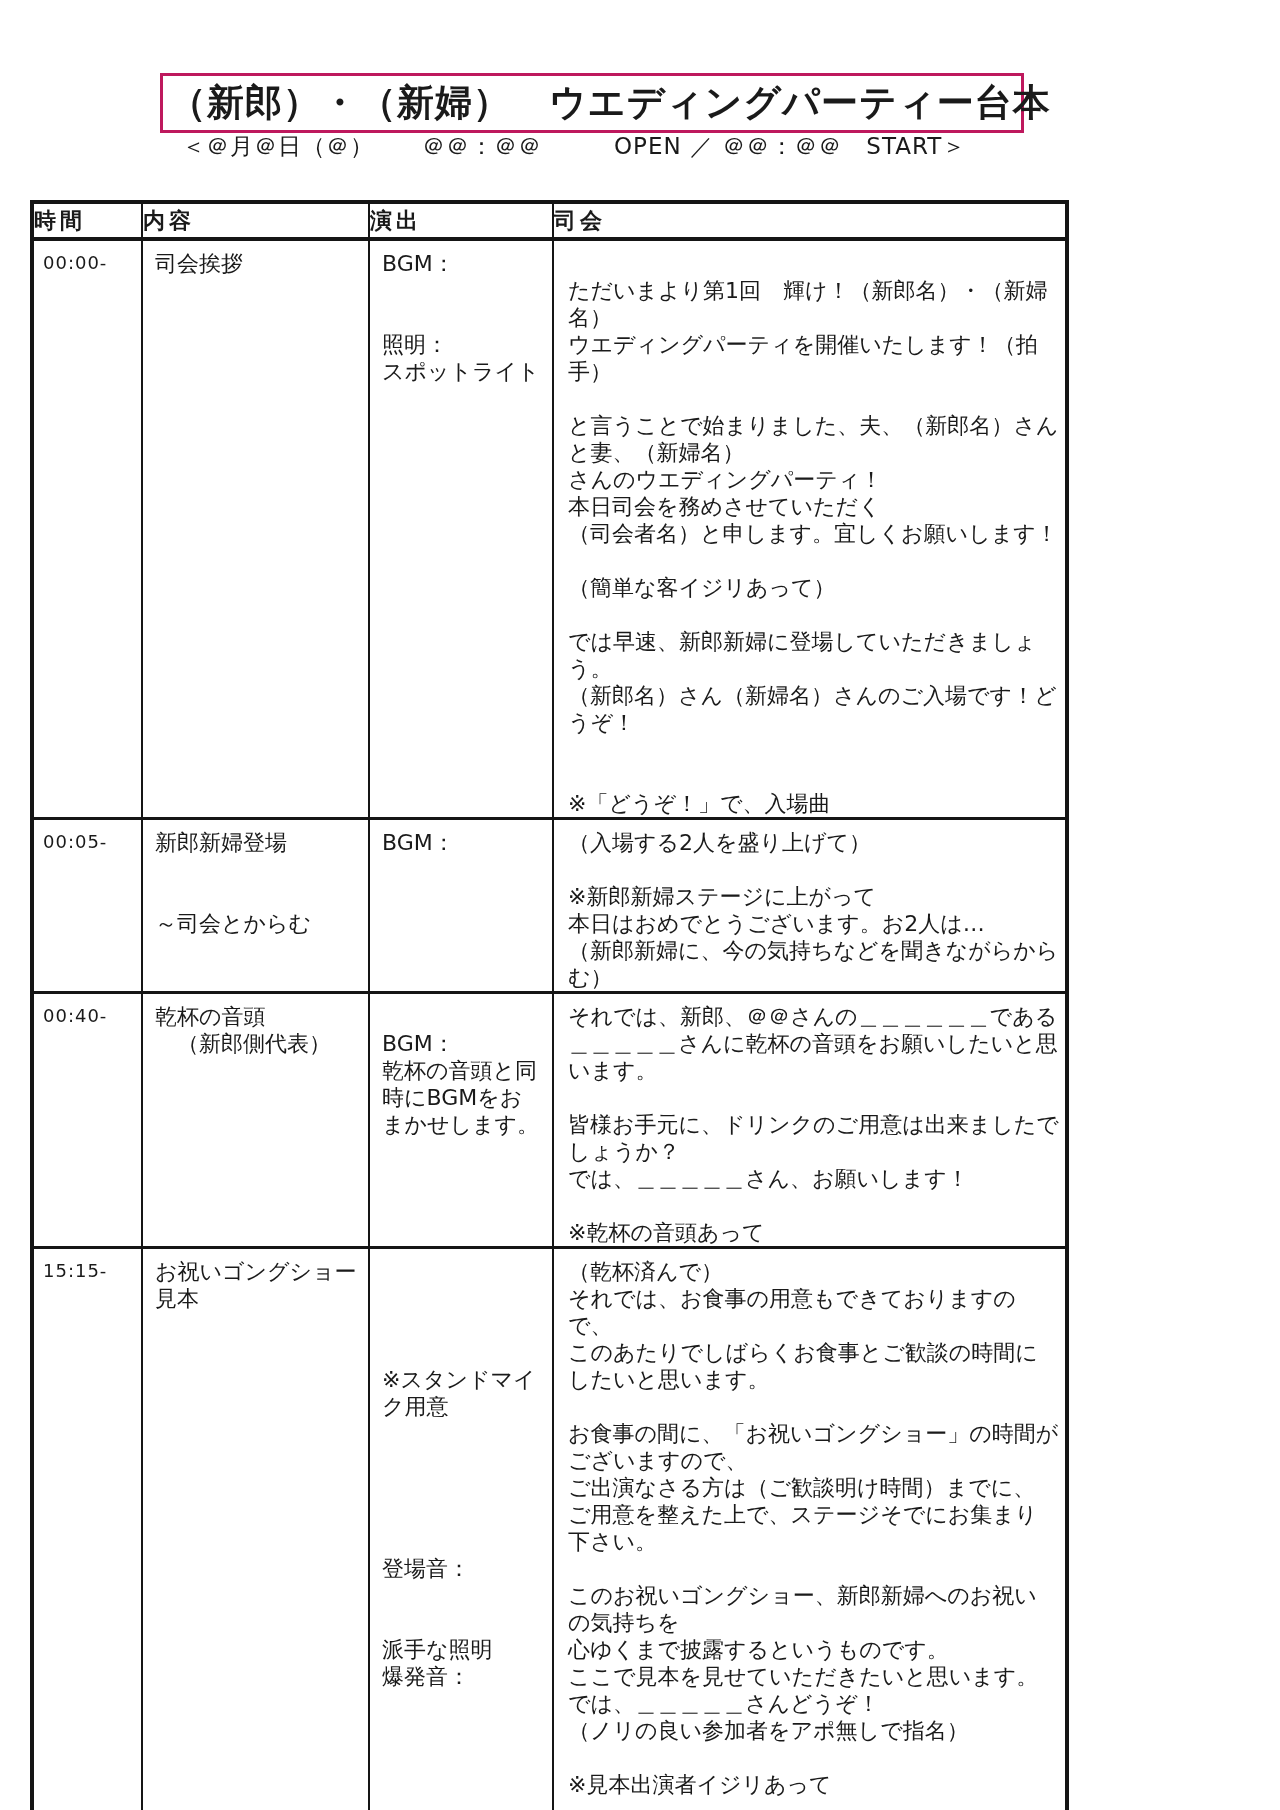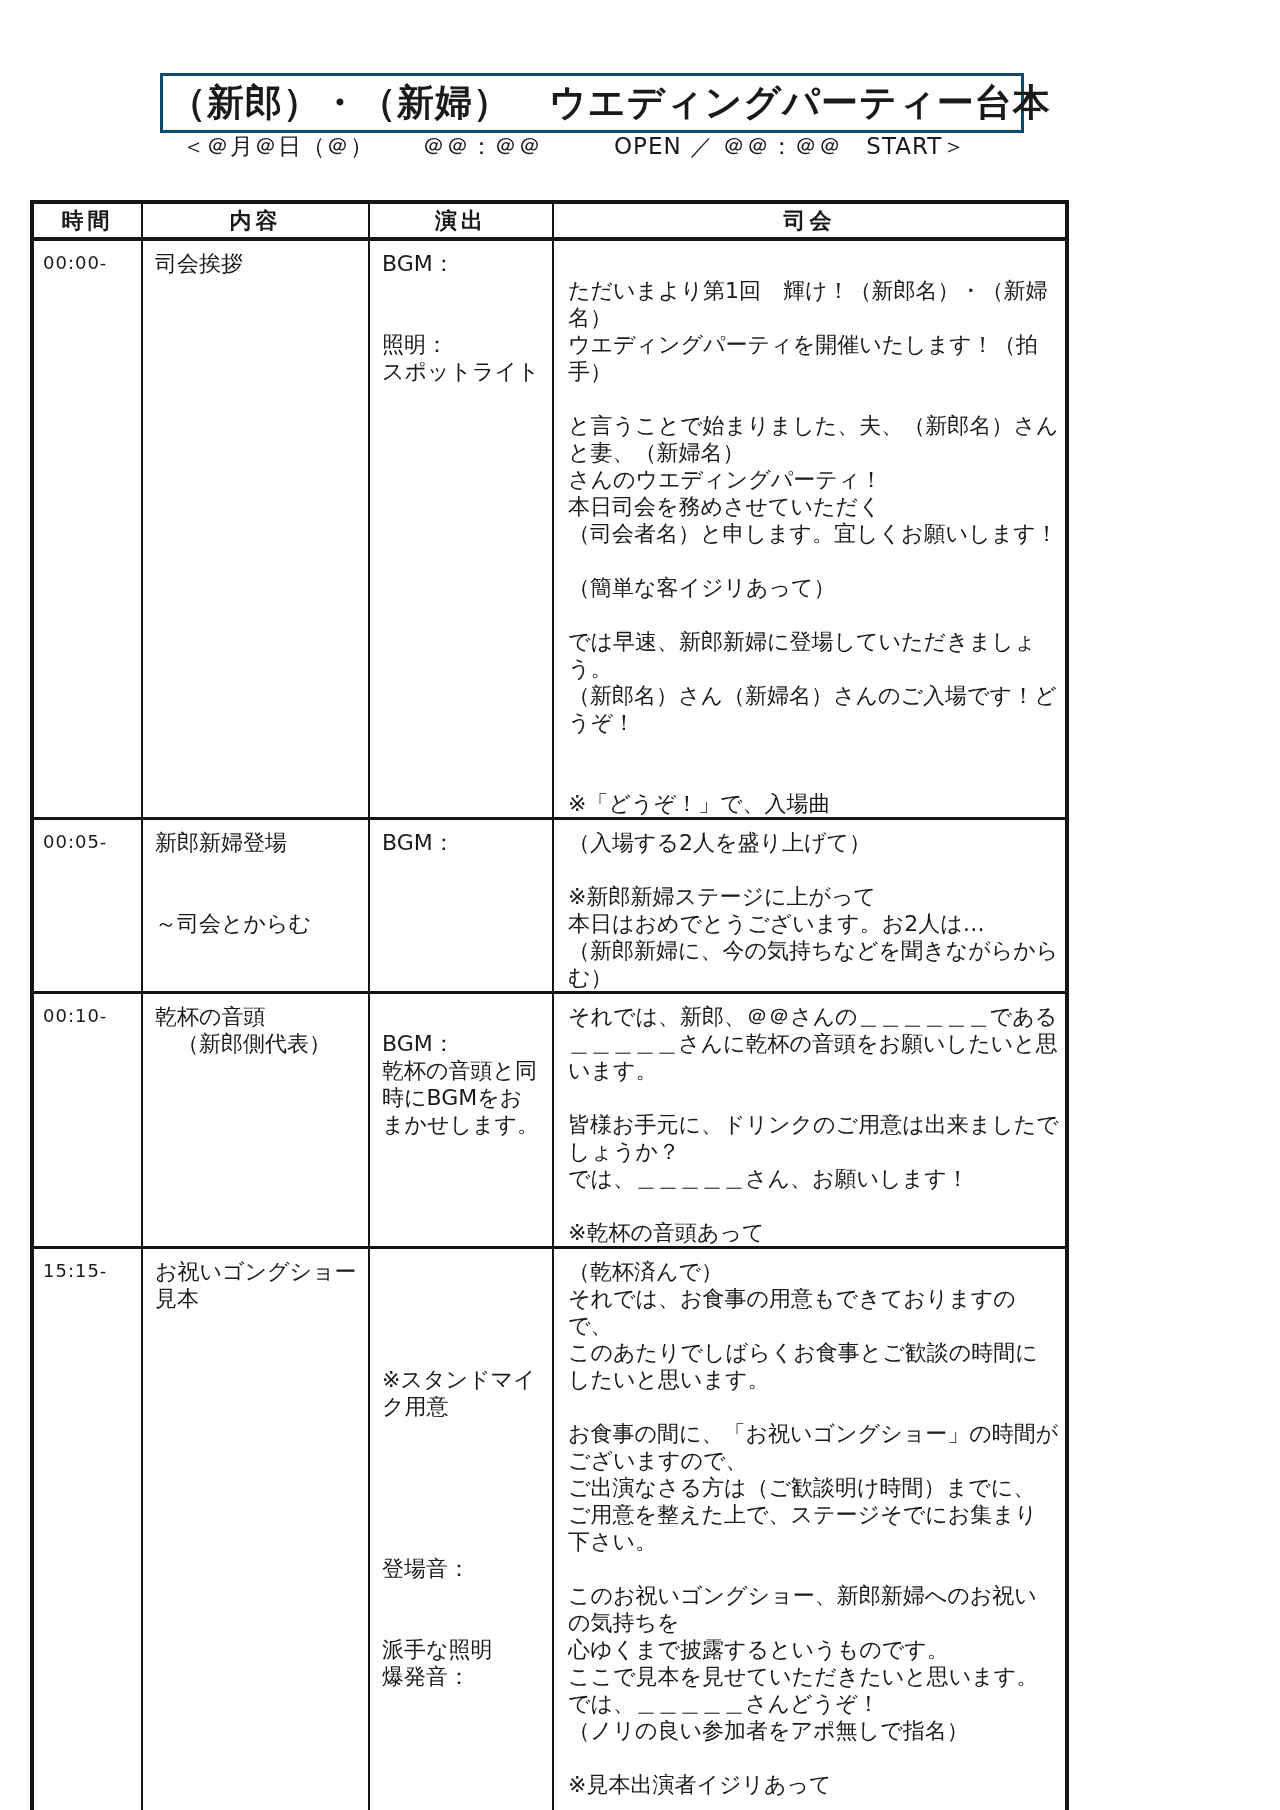--- a/index.html
+++ b/index.html
@@ -14,21 +14,21 @@
     font-family: "DejaVu Sans", "Liberation Sans", sans-serif;
     color: #1a1a1a;
     overflow: hidden;
   }
   .doc-header { position: absolute; top: 0; left: 0; width: 1280px; }
   .title-box {
     position: absolute;
     top: 73px;
     left: 160px;
     width: 858px;
-    border: 3px solid #0c4a6e;
+    border: 3px solid #be185d;
     text-align: center;
   }
   .title-box h1 {
     margin: 0;
     padding: 2px 6px;
     font-size: 37px;
     font-weight: 600;
     letter-spacing: 1px;
     line-height: 50px;
     white-space: nowrap;
@@ -57,21 +57,21 @@
   col.c-mc { width: 514px; }
   th {
     border: 2px solid #151515;
     border-top-width: 4px;
     border-bottom-width: 4px;
     height: 33px;
     padding: 0;
     font-size: 22px;
     font-weight: bold;
     letter-spacing: 4px;
-    text-align: center;
+    text-align: left;
     vertical-align: middle;
   }
   td {
     border: 2px solid #151515;
     border-top-width: 3px;
     vertical-align: top;
     white-space: pre-line;
     font-size: 22px;
     line-height: 27px;
     padding: 9px 6px 0 12px;
@@ -147,21 +147,21 @@
 
 ～司会とからむ</td>
       <td class="cell-production">BGM：</td>
       <td class="cell-mc">（入場する2人を盛り上げて）
 
 ※新郎新婦ステージに上がって
 本日はおめでとうございます。お2人は…
 （新郎新婦に、今の気持ちなどを聞きながらからむ）</td>
     </tr>
     <tr class="r2">
-      <td class="cell-time">00:10-</td>
+      <td class="cell-time">00:40-</td>
       <td class="cell-content">乾杯の音頭
 　（新郎側代表）</td>
       <td class="cell-production">
 BGM：
 乾杯の音頭と同
 時にBGMをお
 まかせします。</td>
       <td class="cell-mc">それでは、新郎、＠＠さんの＿＿＿＿＿＿である
 ＿＿＿＿＿さんに乾杯の音頭をお願いしたいと思います。
 

